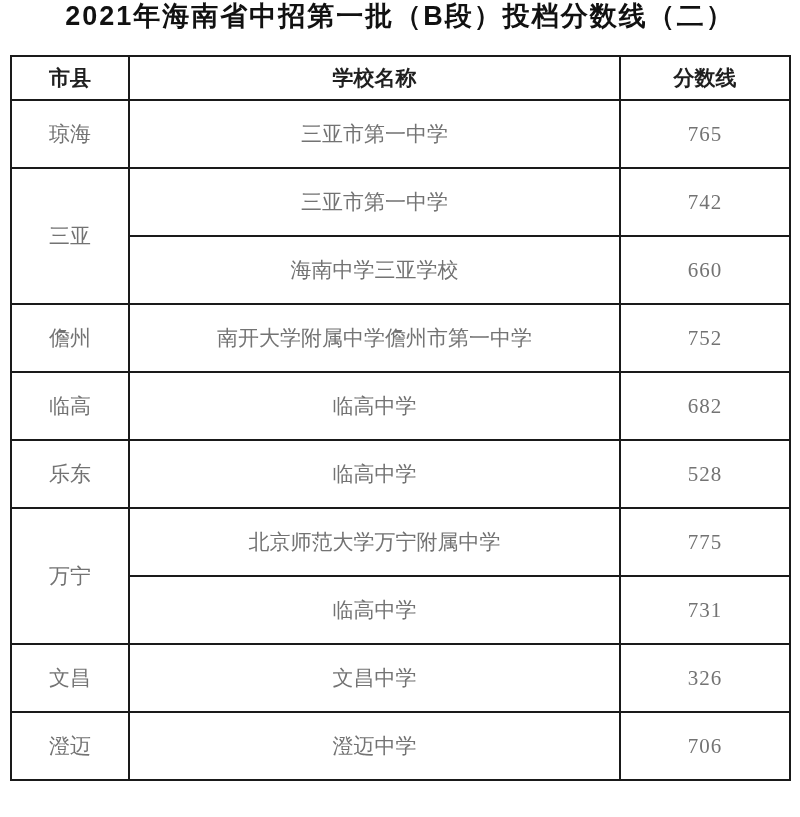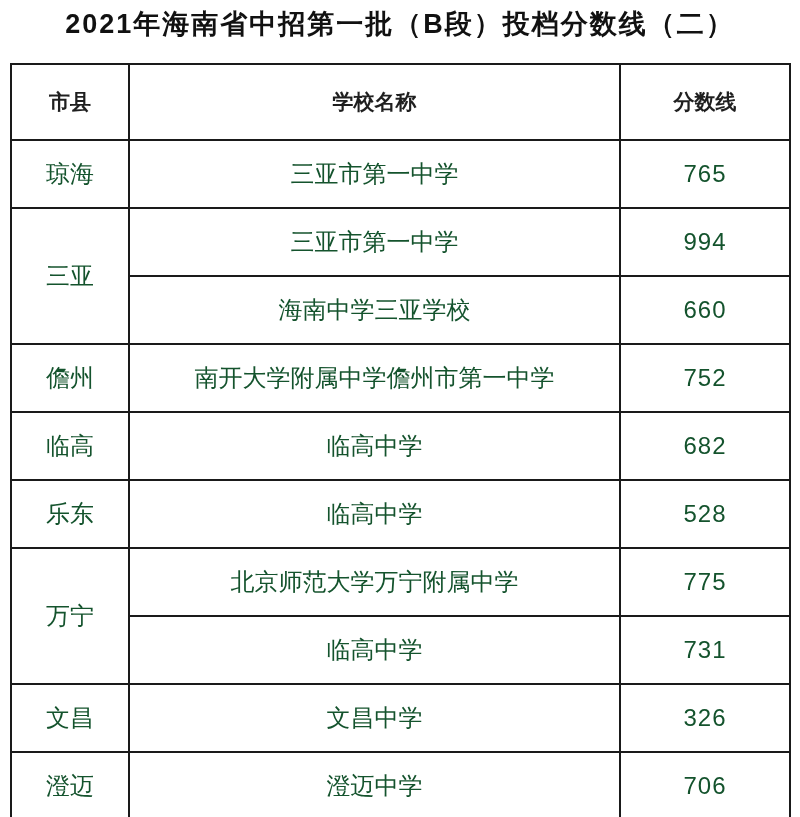--- a/index.html
+++ b/index.html
@@ -8,21 +8,21 @@
     background: #ffffff;
   }
   body {
     width: 800px;
     height: 817px;
     color: #1a1a1a;
     font-family: "Liberation Serif", "DejaVu Serif", serif;
     overflow: hidden;
   }
   .page-title {
-    padding-top: 8px;
+    padding-top: 0;
     text-align: center;
     font-family: "Liberation Sans", "DejaVu Sans", sans-serif;
     font-weight: 700;
     font-size: 27px;
     line-height: 32px;
     letter-spacing: 2px;
     color: #111111;
   }
   table.scores {
     border-collapse: collapse;
@@ -34,34 +34,34 @@
   table.scores col.col-school { width: 491px; }
   table.scores col.col-score  { width: 170px; }
   table.scores th,
   table.scores td {
     border: 2px solid #1a1a1a;
     text-align: center;
     vertical-align: middle;
     padding: 0;
     overflow: hidden;
   }
-  table.scores thead tr { height: 76px; }
+  table.scores thead tr { height: 44px; }
   table.scores tbody tr { height: 68px; }
   table.scores th {
     font-family: "Liberation Sans", "DejaVu Sans", sans-serif;
     font-weight: 600;
     font-size: 21px;
     color: #1f1f1f;
   }
   table.scores td {
-    font-size: 24px;
-    color: #14532d;
+    font-size: 21px;
+    color: #737373;
   }
   td.score-cell {
-    font-family: Liberation Sans, sans-serif;
+    font-family: Liberation Serif, serif;
     letter-spacing: 1px;
   }
 </style>
 </head>
 <body>
 
 <div class="page-title">2021年海南省中招第一批（B段）投档分数线（二）</div>
 
 <table class="scores">
   <colgroup>
@@ -78,21 +78,21 @@
   </thead>
   <tbody>
     <tr>
       <td class="city-cell">琼海</td>
       <td class="school-cell">三亚市第一中学</td>
       <td class="score-cell">765</td>
     </tr>
     <tr>
       <td class="city-cell" rowspan="2">三亚</td>
       <td class="school-cell">三亚市第一中学</td>
-      <td class="score-cell">994</td>
+      <td class="score-cell">742</td>
     </tr>
     <tr>
       <td class="school-cell">海南中学三亚学校</td>
       <td class="score-cell">660</td>
     </tr>
     <tr>
       <td class="city-cell">儋州</td>
       <td class="school-cell">南开大学附属中学儋州市第一中学</td>
       <td class="score-cell">752</td>
     </tr>

